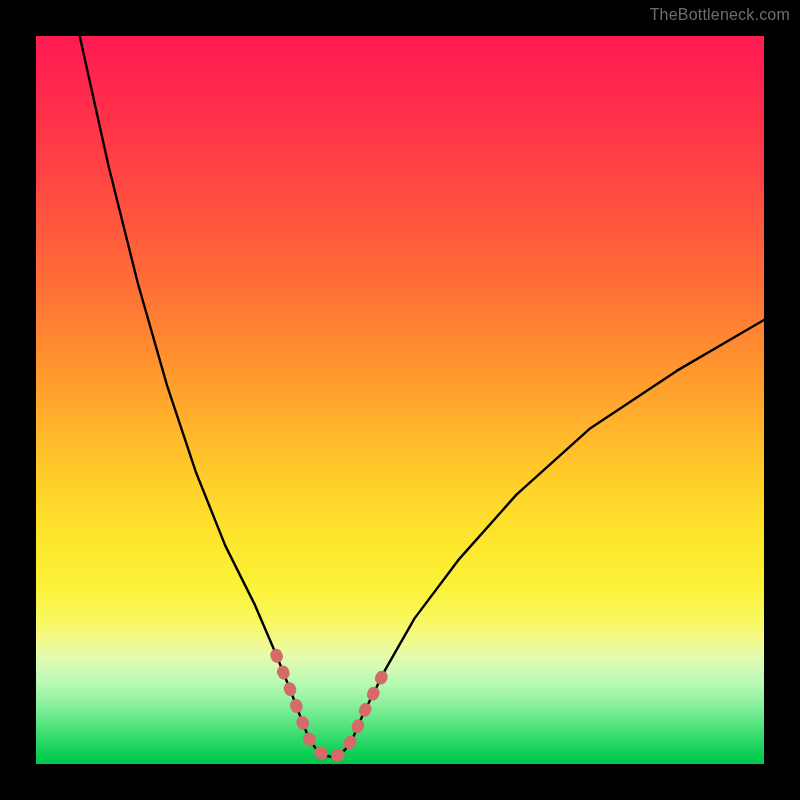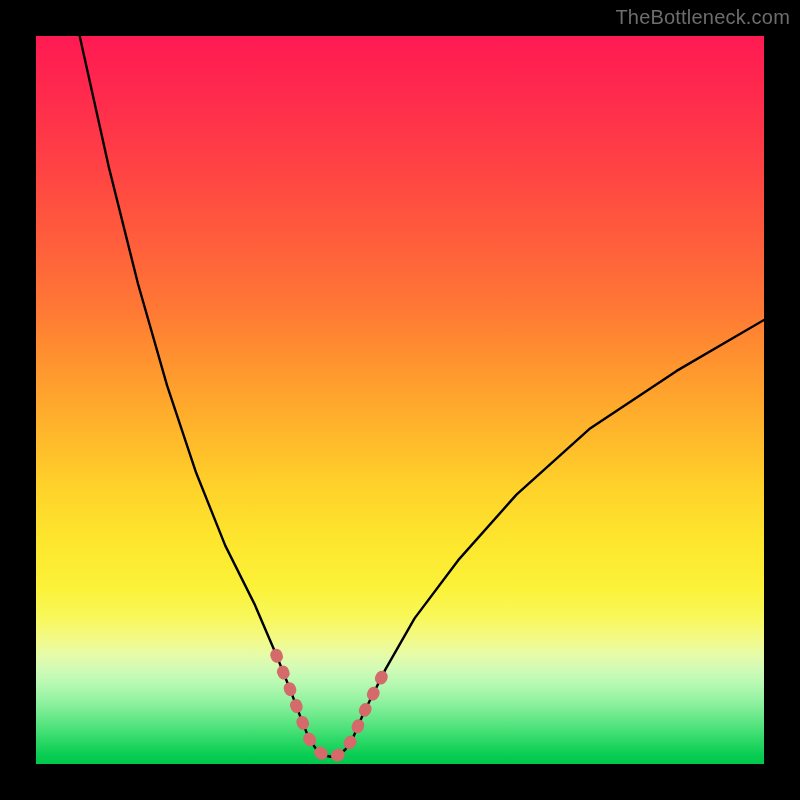--- a/index.html
+++ b/index.html
@@ -56,21 +56,21 @@
     left: 0;
     top: 0;
     width: 728px;
     height: 728px;
   }
   .watermark {
     position: absolute;
     top: 6px;
     right: 10px;
     color: #6d6d6d;
-    font-size: 20px;
+    font-size: 16px;
     letter-spacing: 0.2px;
     font-weight: 400;
   }
 </style>
 </head>
 <body>
 
 <div class="frame">
   <div class="plot-area">
     <svg viewBox="0 0 728 728" preserveAspectRatio="none">

